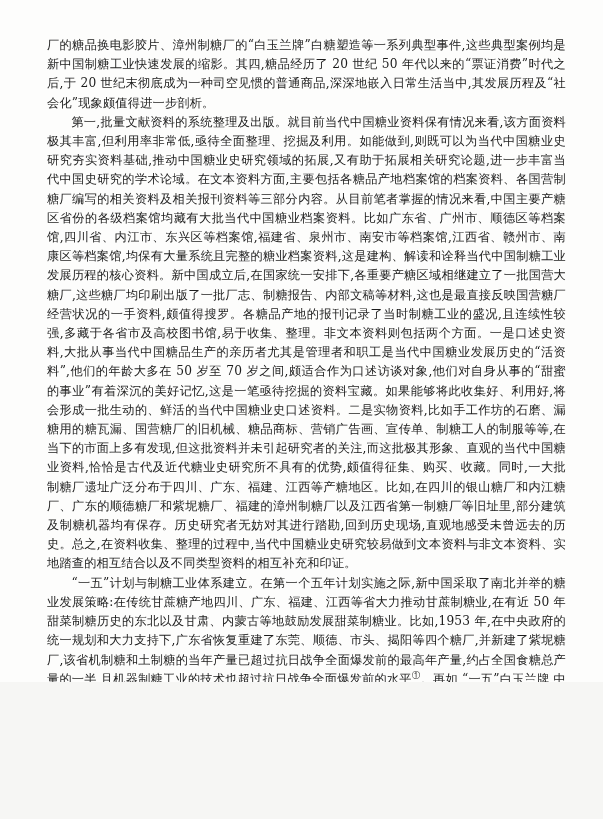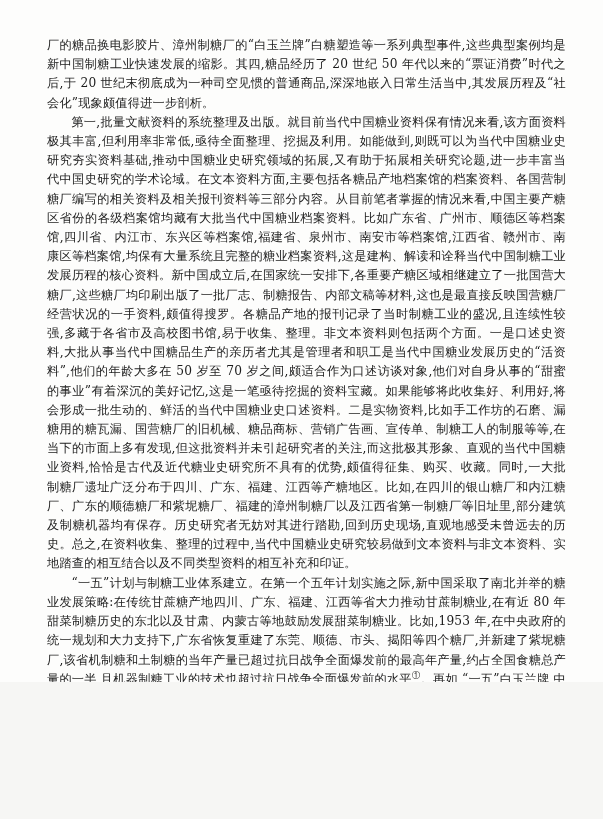--- a/index.html
+++ b/index.html
@@ -74,21 +74,21 @@
   .journal-name { font-size: 13px; letter-spacing: 2px; color: #a16207; }
 </style>
 </head>
 <body>
 
 <div class="page">
 
   <main class="article-body">
     <p class="para no-indent">厂的糖品换电影胶片、漳州制糖厂的“白玉兰牌”白糖塑造等一系列典型事件,这些典型案例均是新中国制糖工业快速发展的缩影。其四,糖品经历了 20 世纪 50 年代以来的“票证消费”时代之后,于 20 世纪末彻底成为一种司空见惯的普通商品,深深地嵌入日常生活当中,其发展历程及“社会化”现象颇值得进一步剖析。</p>
     <p class="para">第一,批量文献资料的系统整理及出版。就目前当代中国糖业资料保有情况来看,该方面资料极其丰富,但利用率非常低,亟待全面整理、挖掘及利用。如能做到,则既可以为当代中国糖业史研究夯实资料基础,推动中国糖业史研究领域的拓展,又有助于拓展相关研究论题,进一步丰富当代中国史研究的学术论域。在文本资料方面,主要包括各糖品产地档案馆的档案资料、各国营制糖厂编写的相关资料及相关报刊资料等三部分内容。从目前笔者掌握的情况来看,中国主要产糖区省份的各级档案馆均藏有大批当代中国糖业档案资料。比如广东省、广州市、顺德区等档案馆,四川省、内江市、东兴区等档案馆,福建省、泉州市、南安市等档案馆,江西省、赣州市、南康区等档案馆,均保有大量系统且完整的糖业档案资料,这是建构、解读和诠释当代中国制糖工业发展历程的核心资料。新中国成立后,在国家统一安排下,各重要产糖区域相继建立了一批国营大糖厂,这些糖厂均印刷出版了一批厂志、制糖报告、内部文稿等材料,这也是最直接反映国营糖厂经营状况的一手资料,颇值得搜罗。各糖品产地的报刊记录了当时制糖工业的盛况,且连续性较强,多藏于各省市及高校图书馆,易于收集、整理。非文本资料则包括两个方面。一是口述史资料,大批从事当代中国糖品生产的亲历者尤其是管理者和职工是当代中国糖业发展历史的“活资料”,他们的年龄大多在 50 岁至 70 岁之间,颇适合作为口述访谈对象,他们对自身从事的“甜蜜的事业”有着深沉的美好记忆,这是一笔亟待挖掘的资料宝藏。如果能够将此收集好、利用好,将会形成一批生动的、鲜活的当代中国糖业史口述资料。二是实物资料,比如手工作坊的石磨、漏糖用的糖瓦漏、国营糖厂的旧机械、糖品商标、营销广告画、宣传单、制糖工人的制服等等,在当下的市面上多有发现,但这批资料并未引起研究者的关注,而这批极其形象、直观的当代中国糖业资料,恰恰是古代及近代糖业史研究所不具有的优势,颇值得征集、购买、收藏。同时,一大批制糖厂遗址广泛分布于四川、广东、福建、江西等产糖地区。比如,在四川的银山糖厂和内江糖厂、广东的顺德糖厂和紫坭糖厂、福建的漳州制糖厂以及江西省第一制糖厂等旧址里,部分建筑及制糖机器均有保存。历史研究者无妨对其进行踏勘,回到历史现场,直观地感受未曾远去的历史。总之,在资料收集、整理的过程中,当代中国糖业史研究较易做到文本资料与非文本资料、实地踏查的相互结合以及不同类型资料的相互补充和印证。</p>
-    <p class="para"><span>“一五”计划与制糖工业体系建立。在第一个五年计划实施之际,新中国采取了南北并举的糖业发展策略:在传统甘蔗糖产地四川、广东、福建、江西等省大力推动甘蔗制糖业,在有近 80 年甜菜制糖历史的东北以及甘肃、内蒙古等地鼓励发展甜菜制糖业。比如,1953 年,在中央政府的统一规划和大力支持下,广东省恢复重建了东莞、顺德、市头、揭阳等四个糖厂,并新建了紫坭糖厂,该省机制糖和土制糖的当年产量已超过抗日战争全面爆发前的最高年产量,约占全国食糖总产量的一半,且机器制糖工业的技术也超过抗日战争全面爆发前的水平</span><sup class="fn-ref">①</sup><span>。再如,“一五”白玉兰牌,中国从波兰、民主德国、捷克斯洛伐克等国引进了整套的甜菜制糖技术,运用在多个甜菜制糖厂,</span></p>
+    <p class="para"><span>“一五”计划与制糖工业体系建立。在第一个五年计划实施之际,新中国采取了南北并举的糖业发展策略:在传统甘蔗糖产地四川、广东、福建、江西等省大力推动甘蔗制糖业,在有近 50 年甜菜制糖历史的东北以及甘肃、内蒙古等地鼓励发展甜菜制糖业。比如,1953 年,在中央政府的统一规划和大力支持下,广东省恢复重建了东莞、顺德、市头、揭阳等四个糖厂,并新建了紫坭糖厂,该省机制糖和土制糖的当年产量已超过抗日战争全面爆发前的最高年产量,约占全国食糖总产量的一半,且机器制糖工业的技术也超过抗日战争全面爆发前的水平</span><sup class="fn-ref">①</sup><span>。再如,“一五”白玉兰牌,中国从波兰、民主德国、捷克斯洛伐克等国引进了整套的甜菜制糖技术,运用在多个甜菜制糖厂,</span></p>
   </main>
 
   <div class="footnote-sep"></div>
 
   <div class="footnote"><span class="fn-marker">①</span><span>Emily M. Hill. </span><span class="italic">Smokeless Sugar: The Death of a Provincial Bureaucrat and the Construction of China’s National Economy</span><span>, Vancouver and Toronto: UBC Press, 2010, p. 219;《广东制糖工业蓬勃发展紫坭糖厂正式生产》,《人民日报》1953 年 12 月 19 日。</span></div>
 
   <div class="footer-rule"></div>
 
   <footer class="page-footer">
     <span class="page-number">· 44 ·</span>

